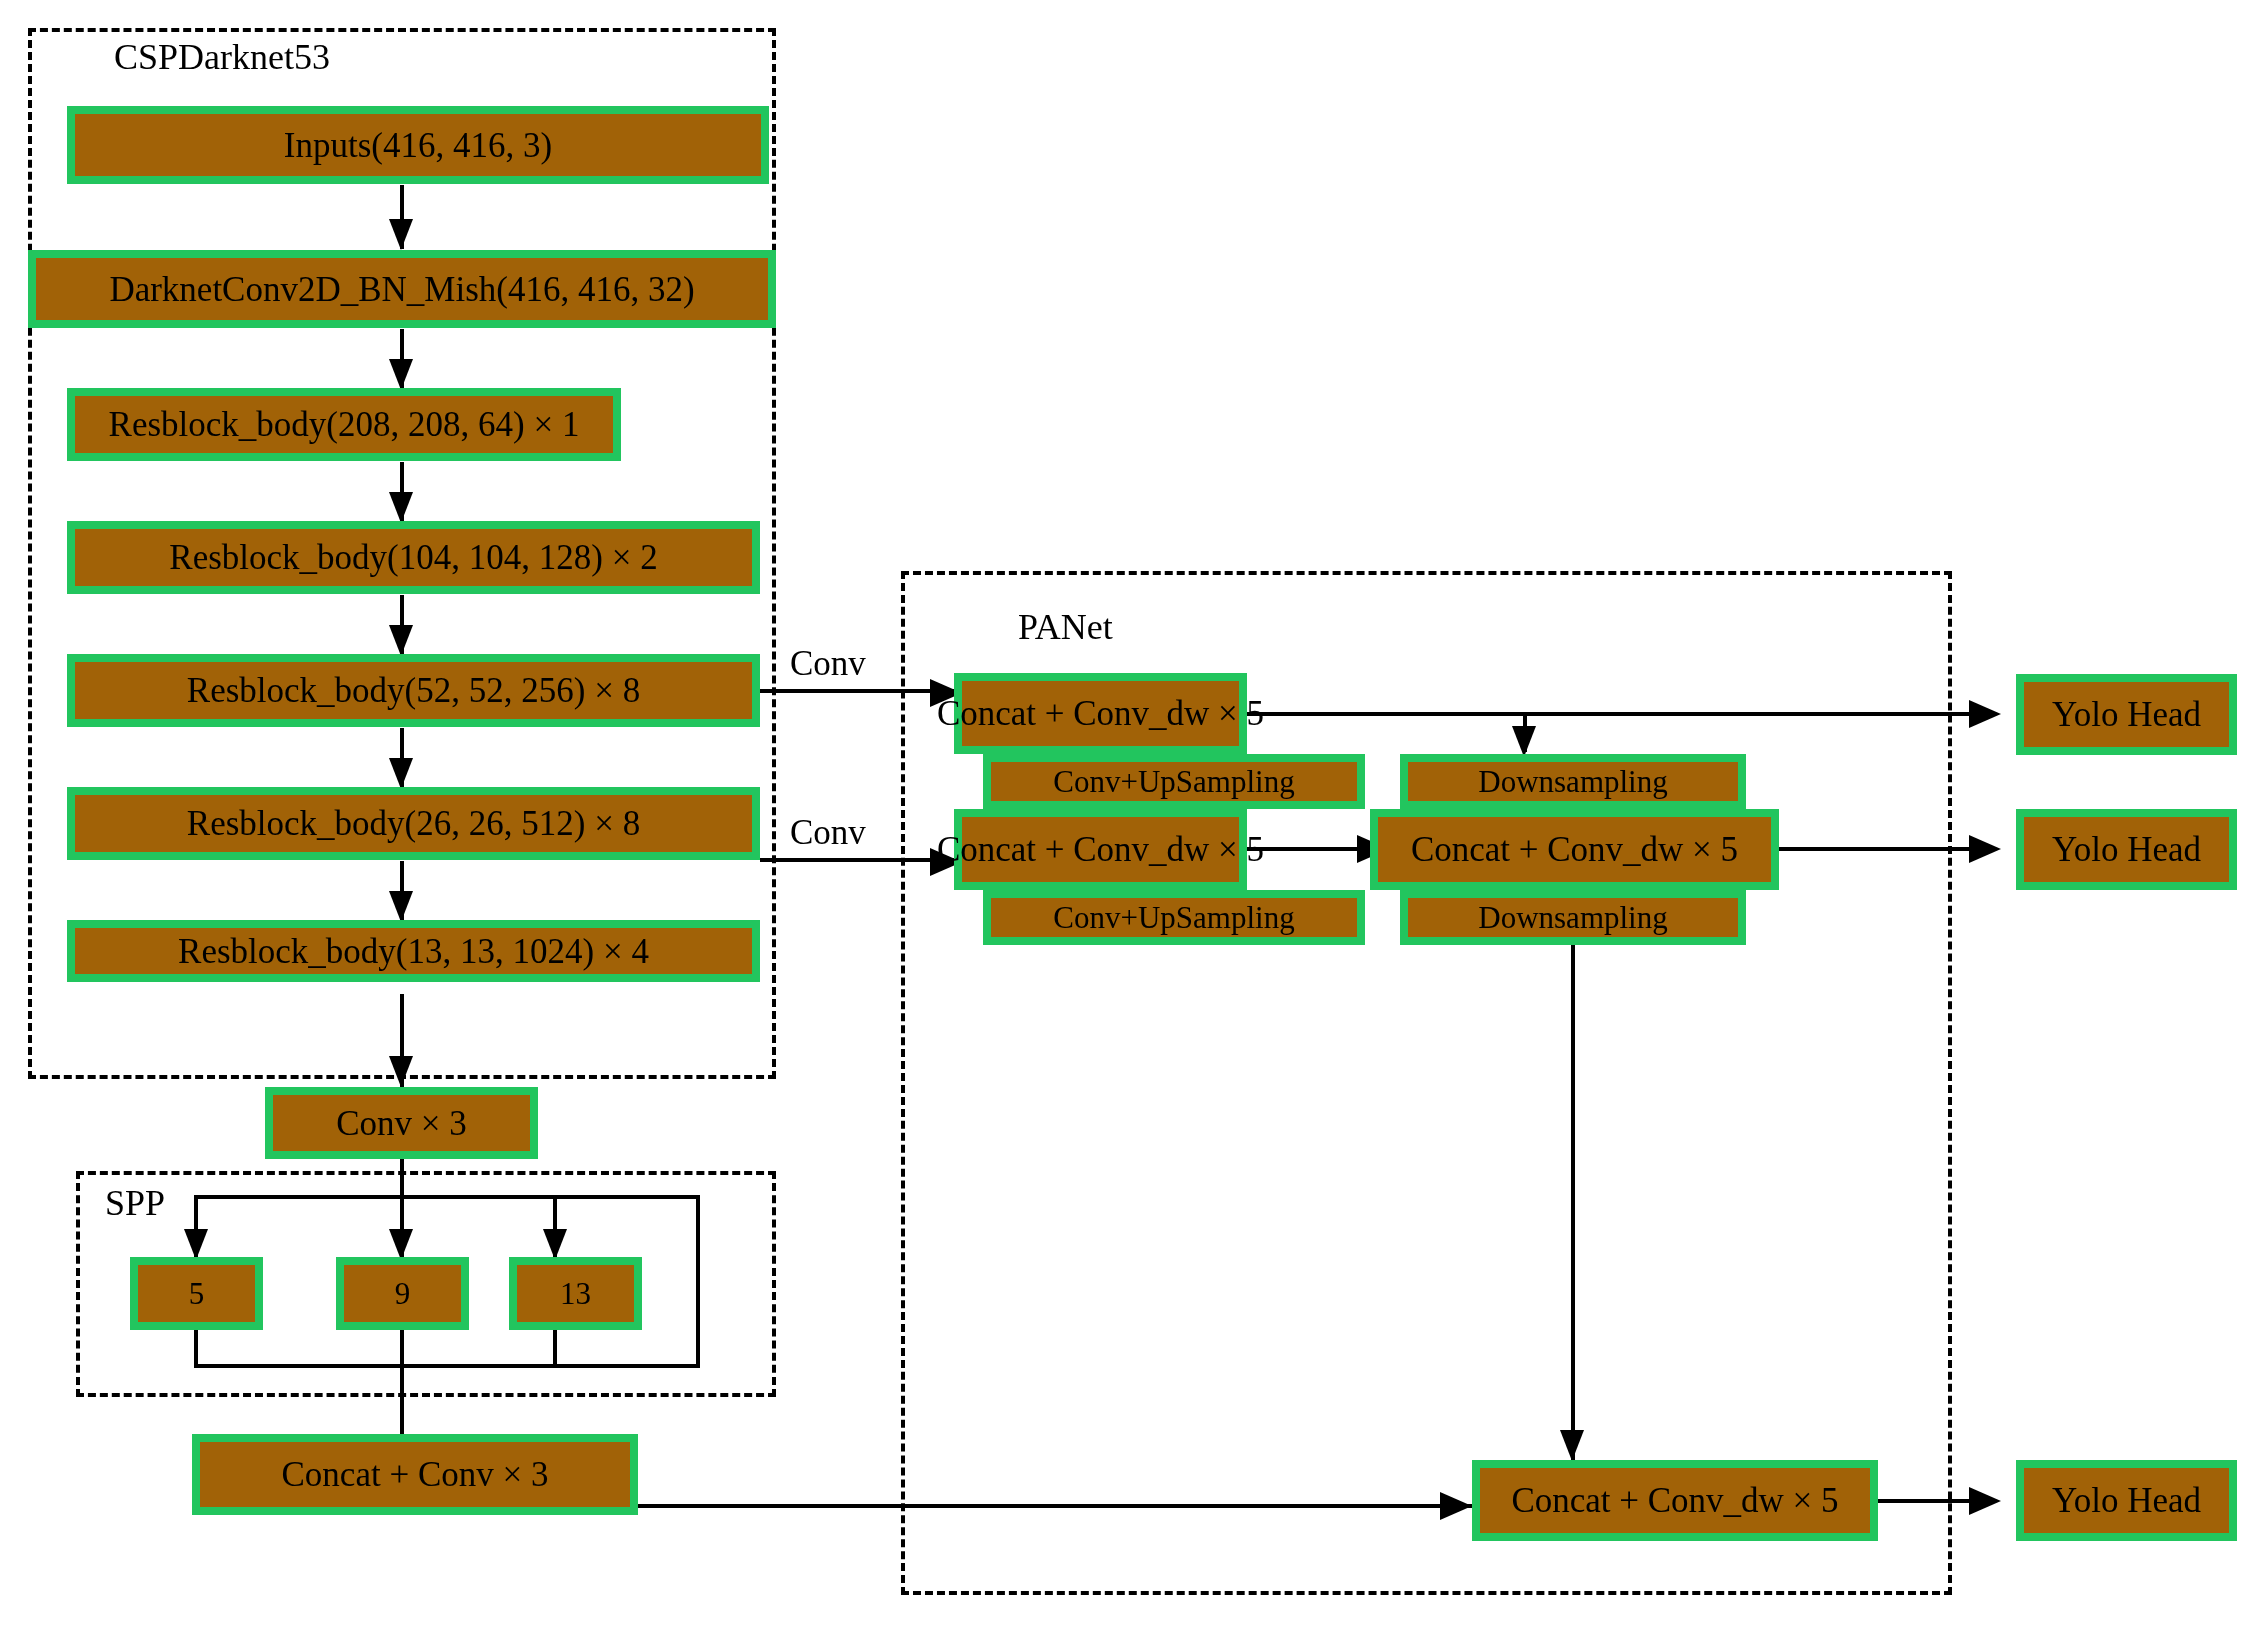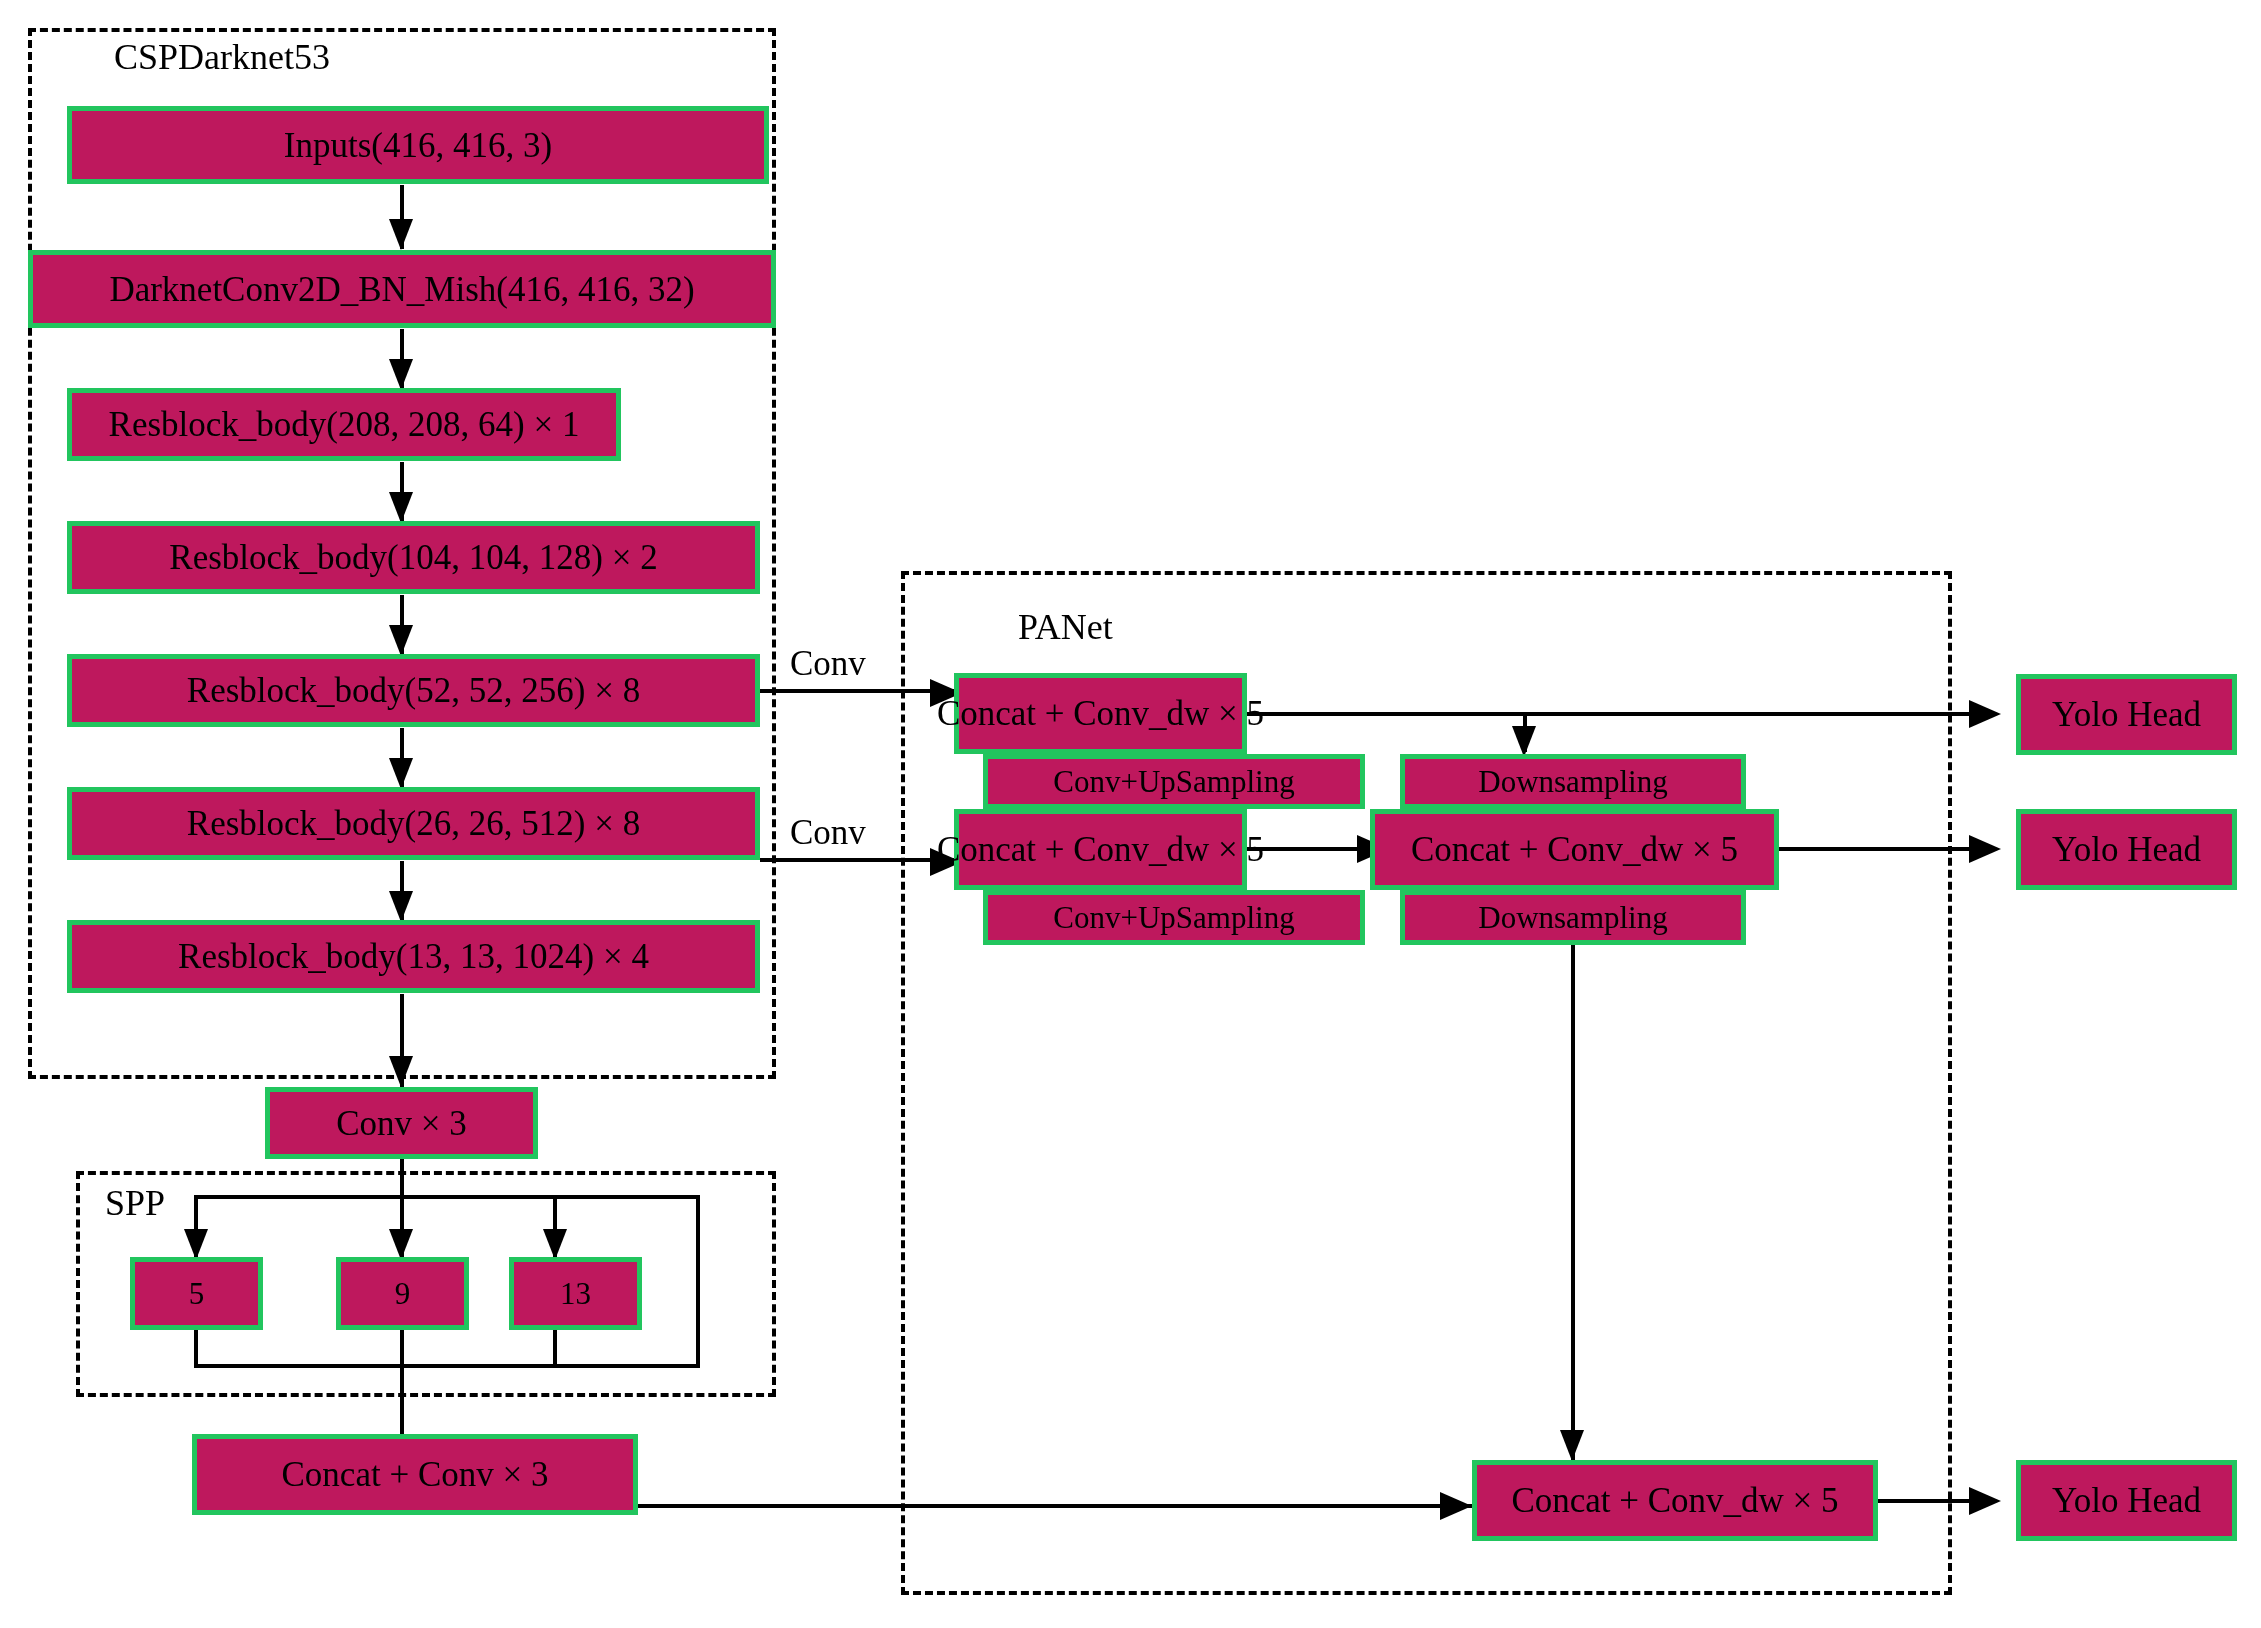--- a/index.html
+++ b/index.html
@@ -6,22 +6,22 @@
   #stage{
     position:relative;
     width:2261px;height:1628px;
     background:#ffffff;
     font-family:"Liberation Serif","DejaVu Serif",serif;
     color:#000000;
     overflow:hidden;
   }
   .box{
     position:absolute;
-    border:5px solid #22c55e;
-    background:#be185d;
+    border:8px solid #22c55e;
+    background:#a16207;
     display:flex;align-items:center;justify-content:center;
     box-sizing:border-box;
     font-size:35px;
     line-height:1;
     white-space:nowrap;
     z-index:5;
   }
   .box.small{font-size:31px;}
   .dashed{
     position:absolute;
@@ -91,21 +91,21 @@
   <div class="arrow-d" style="left:389px;top:625px;"></div>
 
   <div class="box" style="left:67px;top:654px;width:693px;height:73px;">Resblock_body(52, 52, 256) × 8</div>
   <div class="ln lnv" style="left:400px;top:728px;height:60px;"></div>
   <div class="arrow-d" style="left:389px;top:758px;"></div>
 
   <div class="box" style="left:67px;top:787px;width:693px;height:73px;">Resblock_body(26, 26, 512) × 8</div>
   <div class="ln lnv" style="left:400px;top:861px;height:60px;"></div>
   <div class="arrow-d" style="left:389px;top:891px;"></div>
 
-  <div class="box" style="left:67px;top:920px;width:693px;height:73px;">Resblock_body(13, 13, 1024) × 4</div>
+  <div class="box" style="left:67px;top:920px;width:693px;height:62px;">Resblock_body(13, 13, 1024) × 4</div>
   <div class="ln lnv" style="left:400px;top:994px;height:93px;"></div>
   <div class="arrow-d" style="left:389px;top:1056px;"></div>
 
   <div class="ln lnh" style="left:760px;top:689px;width:200px;"></div>
   <div class="arrow-r" style="left:930px;top:679px;"></div>
   <div class="edgelabel" style="left:790px;top:646px;">Conv</div>
 
   <div class="ln lnh" style="left:760px;top:858px;width:200px;"></div>
   <div class="arrow-r" style="left:930px;top:848px;"></div>
   <div class="edgelabel" style="left:790px;top:815px;">Conv</div>

